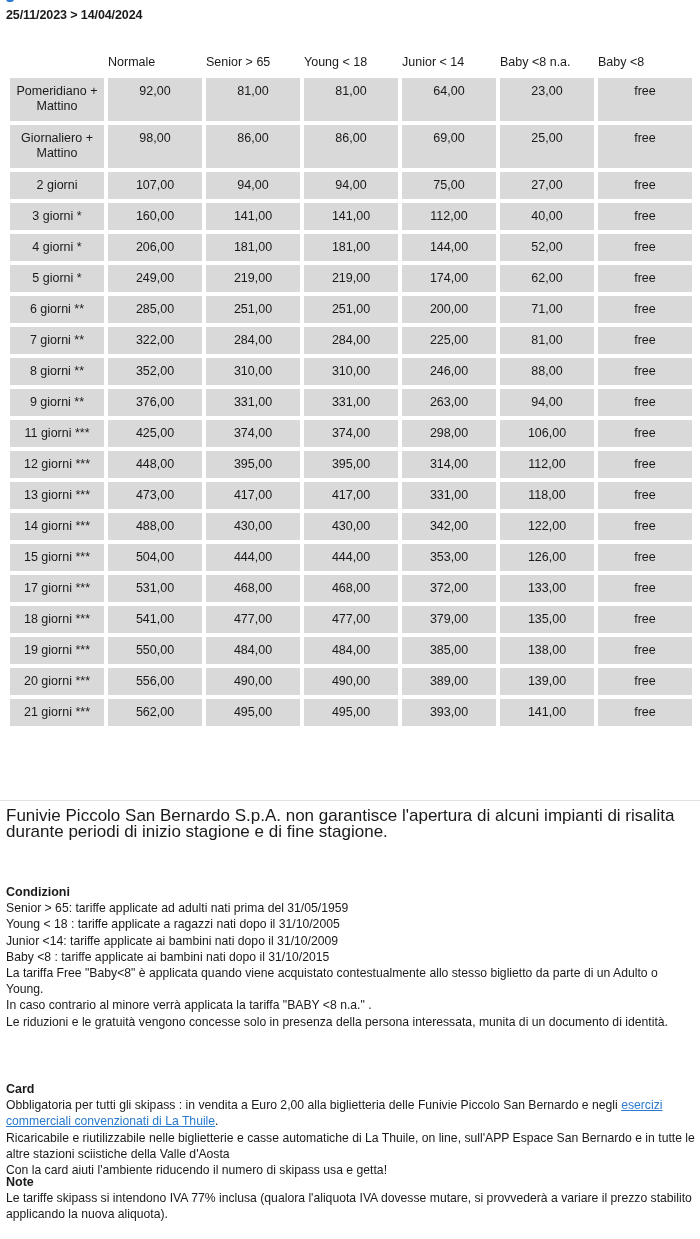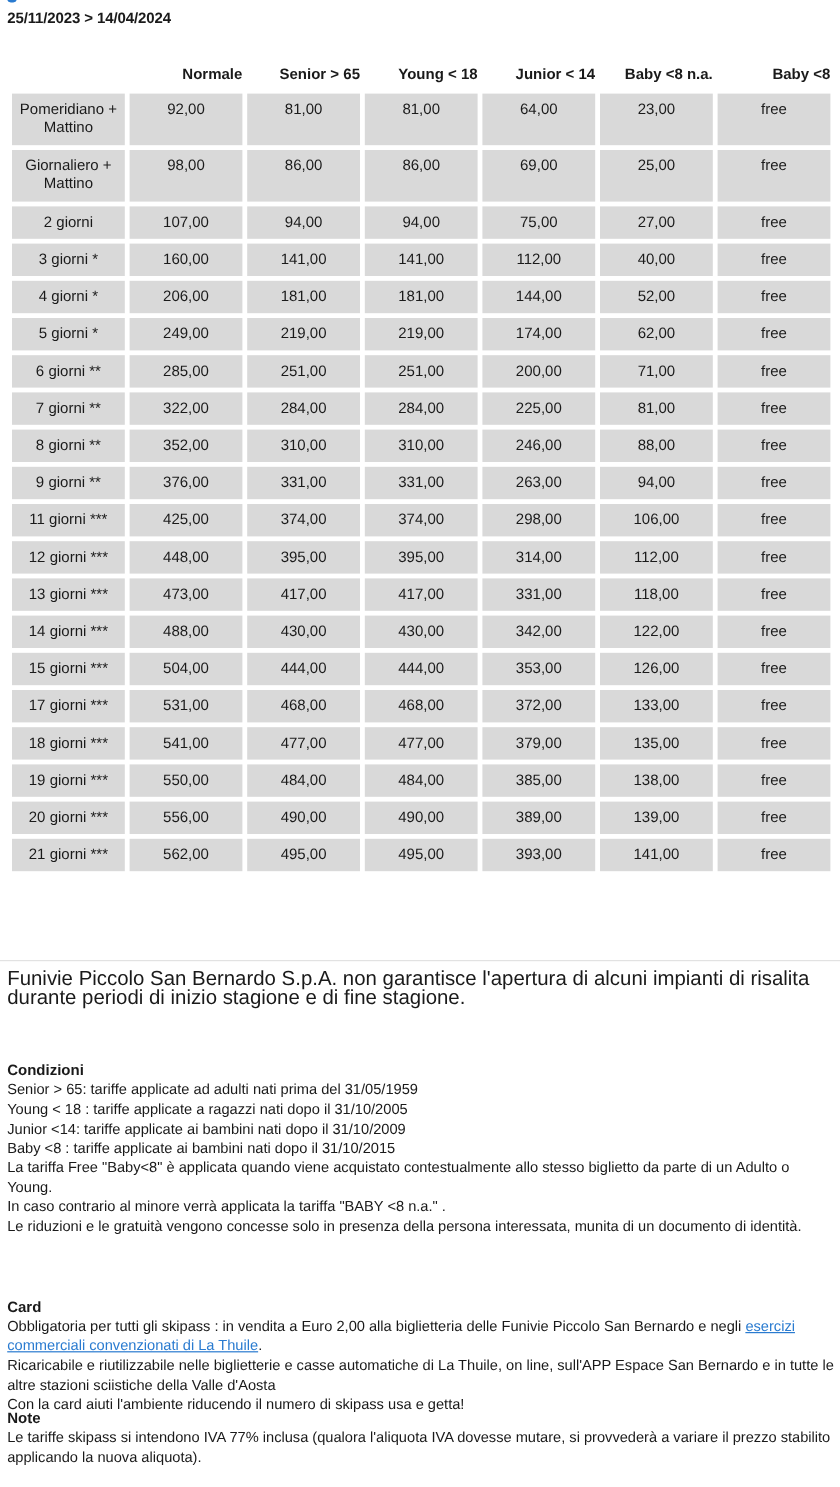--- a/index.html
+++ b/index.html
@@ -15,22 +15,22 @@
   .date-range {
     position: absolute; left: 6px; top: 8px;
     font-weight: bold; font-size: 12.5px; letter-spacing: -0.1px;
   }
   table.prices {
     position: absolute; left: 6px; top: 48px;
     border-collapse: separate; border-spacing: 4px 4px;
     table-layout: fixed; width: 688px;
   }
   table.prices th {
-    font-weight: bold; font-size: 12.5px; height: 20px; padding: 0 0 2px 0;
-    text-align: right; vertical-align: middle; background: transparent;
+    font-weight: normal; font-size: 12.5px; height: 20px; padding: 0 0 2px 0;
+    text-align: left; vertical-align: middle; background: transparent;
   }
   table.prices td {
     background: #d9d9d9; text-align: center; vertical-align: top;
     font-size: 12.5px; padding: 6px 2px; height: 15px; line-height: 15px;
   }
   table.prices td.label { line-height: 15px; }
   table.prices tr.tall td { height: 31px; }
   .divider {
     position: absolute; left: 0; top: 800px; width: 700px; height: 1px; background: #e2e2e2;
   }

